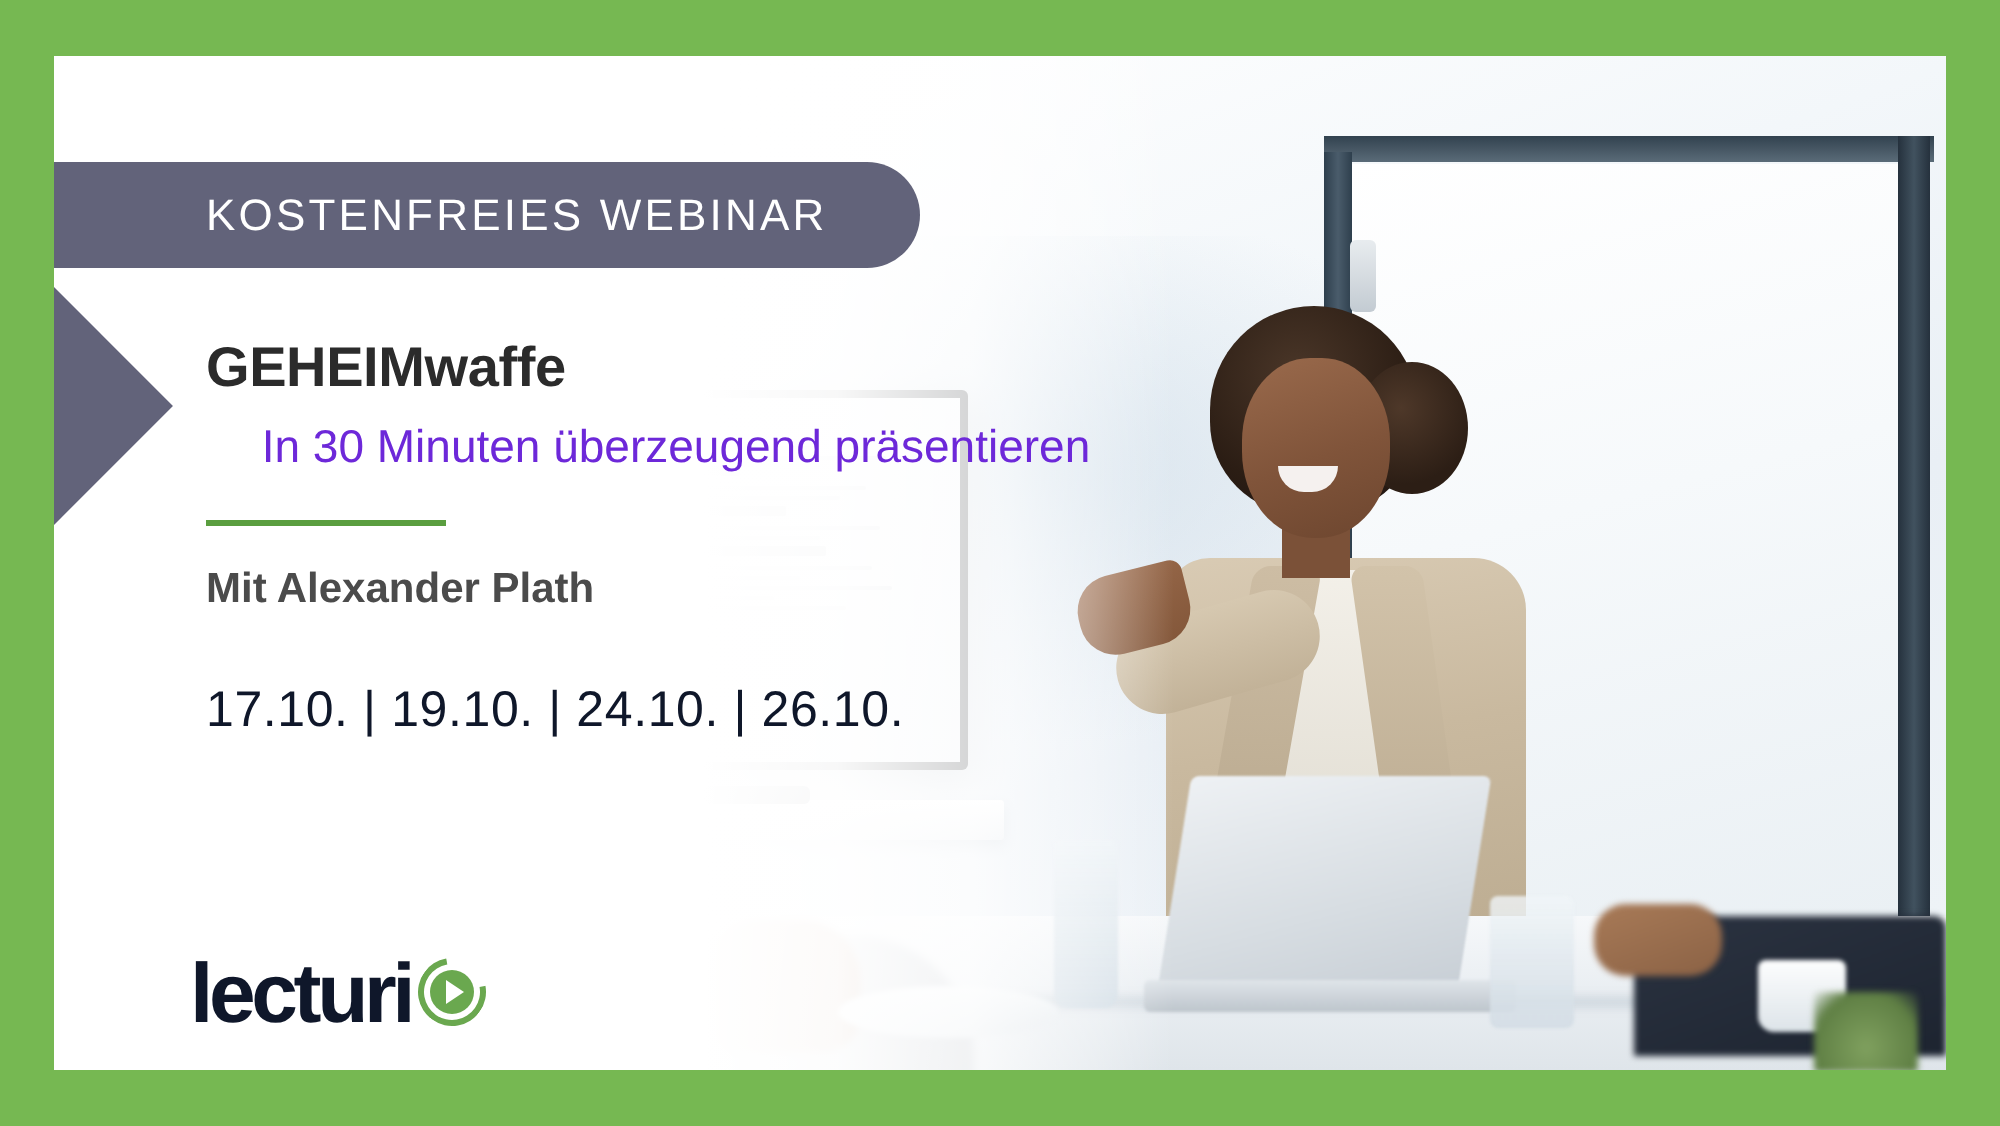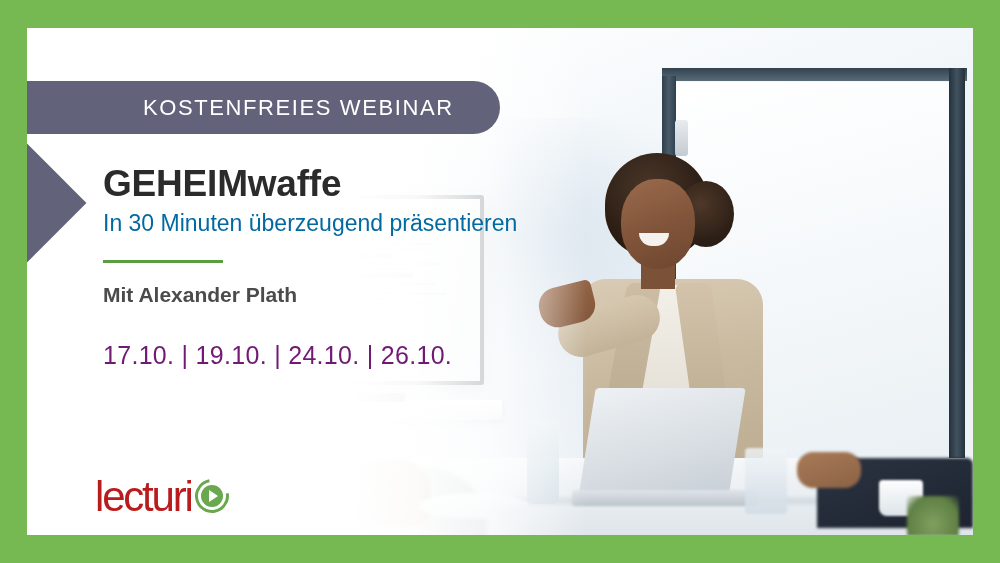--- a/index.html
+++ b/index.html
@@ -409,21 +409,20 @@
   
   .pill {
     position: absolute;
     left: 0; top: 53px;
     width: 433px; height: 53px;
     background: #62637a;
     border-radius: 0 27px 27px 0;
     display: flex;
     align-items: center;
     z-index: 6;
-    padding-left: 40px;
   }
   .pill-label {
     color: #ffffff;
     font-size: 22px;
     letter-spacing: 1.6px;
     margin-left: 76px;
     font-weight: 400;
   }
   .arrow {
     position: absolute;
@@ -437,65 +436,66 @@
   
   .copy {
     position: absolute;
     left: 76px; top: 0;
     width: 470px;
     z-index: 7;
   }
   .headline {
     margin: 0;
     padding-top: 135px;
-    font-size: 37px;
+    font-size: 28px;
     line-height: 41px;
     font-weight: bold;
     color: #2b2b2b;
     letter-spacing: -0.2px;
   }
   .subhead {
     margin: 4px 0 12px 0;
     font-size: 23px;
     line-height: 30px;
-    color: #0369a1;
+    color: #6d28d9;
     font-weight: 400;
+    text-align: center;
   }
   .rule {
     width: 120px;
     height: 3px;
     background: #5a9e3f;
     margin: 22px 0 0 0;
   }
   .speaker {
     margin: 20px 0 0 0;
     font-size: 21px;
     color: #4b4b4b;
     font-weight: 700;
   }
   .dates {
     margin: 34px 0 0 0;
     font-size: 25px;
-    color: #701a75;
+    color: #0f172a;
     font-weight: 400;
     letter-spacing: 0.3px;
   }
 
   
   .logo {
     position: absolute;
     left: 68px; top: 448px;
     display: flex;
     align-items: center;
     z-index: 7;
   }
   .logo-word {
     font-size: 42px;
-    font-weight: normal;
-    color: #b91c1c;
+    font-weight: bold;
+    color: #0f172a;
     letter-spacing: -2.2px;
     line-height: 42px;
   }
   .logo-mark {
     position: relative;
     width: 34px; height: 34px;
     margin-left: 3px;
     margin-bottom: 2px;
   }
   .logo-ring {

